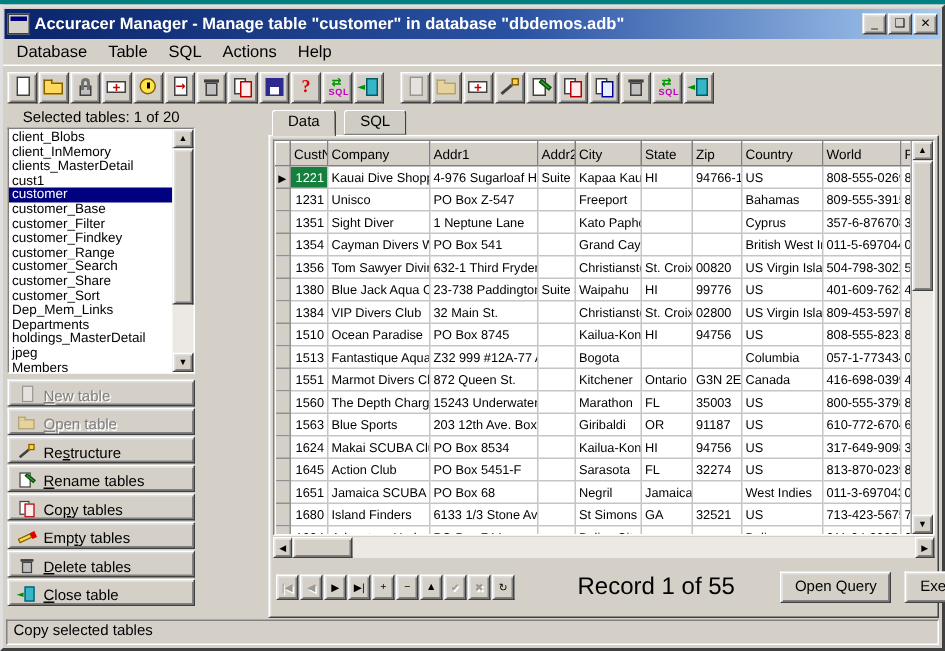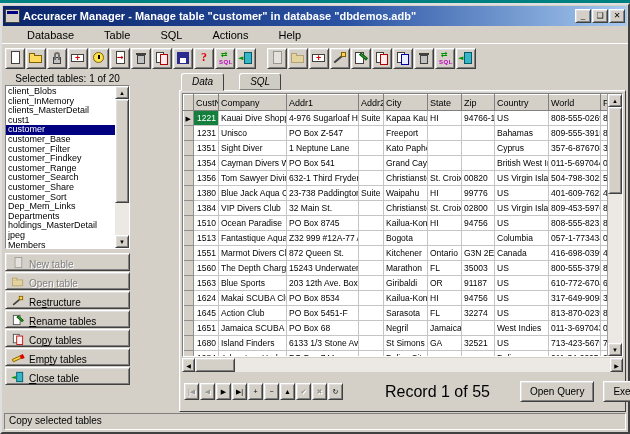--- a/index.html
+++ b/index.html
@@ -15,21 +15,21 @@
     display:flex;align-items:center;padding:0 2px;gap:3px;flex:none;}
   .app-icon{width:13px;height:12px;background:#d4d0c8;border:1px solid #404040;position:relative;flex:none;}
   .app-icon::before{content:"";position:absolute;left:1px;top:1px;right:1px;height:3px;background:#000080;}
   .title-text{flex:1;color:#fff;font-weight:bold;font-size:11px;white-space:nowrap;overflow:hidden;}
   .win-btns{display:flex;gap:1px;flex:none;}
   .wbtn{width:16px;height:14px;padding:0;font-size:8px;line-height:8px;color:#000;
     font-family:"Liberation Sans",sans-serif;display:flex;align-items:center;justify-content:center;}
 
   
   .menubar{height:16px;display:flex;align-items:center;padding-left:2px;font-size:11px;flex:none;}
-  .menu-item{padding:1px 7px;margin-left:16px;}
+  .menu-item{padding:1px 7px;}
 
   
   .toolbar{height:26px;border-top:1px solid #fff;display:flex;align-items:center;padding:1px 3px;gap:2px;flex:none;}
   .tb-group{display:flex;gap:1px;}
   .tbtn{width:20px;height:21px;padding:0;display:flex;align-items:center;justify-content:center;}
   .tb-sep{width:7px;height:21px;}
   .disabled .ti{opacity:.4;}
   button{font-family:"Liberation Sans",sans-serif;}
 
   
@@ -80,21 +80,21 @@
   .sthumb{position:absolute;left:0;right:0;}
   .lp-buttons{margin-top:4px;display:flex;flex-direction:column;gap:1px;}
   .side-btn{height:18px;display:flex;align-items:flex-end;gap:4px;padding:0 0 0 5px;font-size:10px;white-space:nowrap;overflow:hidden;}
   .side-btn .ti{transform:scale(.85);margin:-1px;}
   .side-btn.disabled .sb-label{color:#808080;text-shadow:1px 1px 0 #fff;}
 
   
   .right-panel{flex:1;display:flex;flex-direction:column;padding:1px 2px 0 3px;min-width:0;box-sizing:border-box;}
   .tabbar{height:17px;display:flex;align-items:flex-end;padding-left:2px;flex:none;position:relative;z-index:3;}
   .tab{font-size:10px;padding:2px 10px 2px;background:#d4d0c8;border:1px solid;border-color:#fff #404040 #d4d0c8 #fff;
-    border-radius:3px 3px 0 0;margin-right:15px;position:relative;font-style:italic;}
+    border-radius:3px 3px 0 0;margin-right:5px;position:relative;}
   .tab.active{padding-bottom:3px;margin-bottom:-1px;z-index:4;}
   .tab:not(.active){height:11px;background:#cfccc4;border-bottom:1px solid #808080;}
   .tabpage{flex:1;background:#d4d0c8;border:1px solid;border-color:#fff #404040 #404040 #fff;
     box-shadow:inset 1px 1px 0 #dfdfdf;padding:2px;display:flex;flex-direction:column;min-height:0;}
   .gridwrap{flex:1;display:flex;background:#fff;border:1px solid;border-color:#808080 #fff #fff #808080;overflow:hidden;min-height:0;}
   .gridarea{flex:1;overflow:hidden;}
   table.grid{border-collapse:collapse;table-layout:fixed;width:475px;font-size:8.5px;}
   th.gh{height:15px;background:#d4d0c8;border:1px solid;border-color:#fff #808080 #808080 #fff;
     font-weight:normal;text-align:left;padding:0 2px;overflow:hidden;white-space:nowrap;font-size:9px;}
   td.cc,td.ind{height:14px;border-right:1px solid #c5c5c5;border-bottom:1px solid #c5c5c5;padding:0 2px;
@@ -277,20 +277,24 @@
         </button>
             <button class="side-btn bevel-out">
           <span class="ti i-copy-red"></span>
           <span class="sb-label">Co<u>p</u>y tables</span>
         </button>
             <button class="side-btn bevel-out">
           <span class="ti i-eraser"></span>
           <span class="sb-label">Emp<u>t</u>y tables</span>
         </button>
             <button class="side-btn bevel-out">
+          <span class="ti i-trash"></span>
+          <span class="sb-label"><u>D</u>elete tables</span>
+        </button>
+            <button class="side-btn bevel-out">
           <span class="ti i-door"></span>
           <span class="sb-label"><u>C</u>lose table</span>
         </button>
           </div>
     </div>
 
     <div class="right-panel">
       <div class="tabbar">
 
       <span class="tab active">Data</span>

